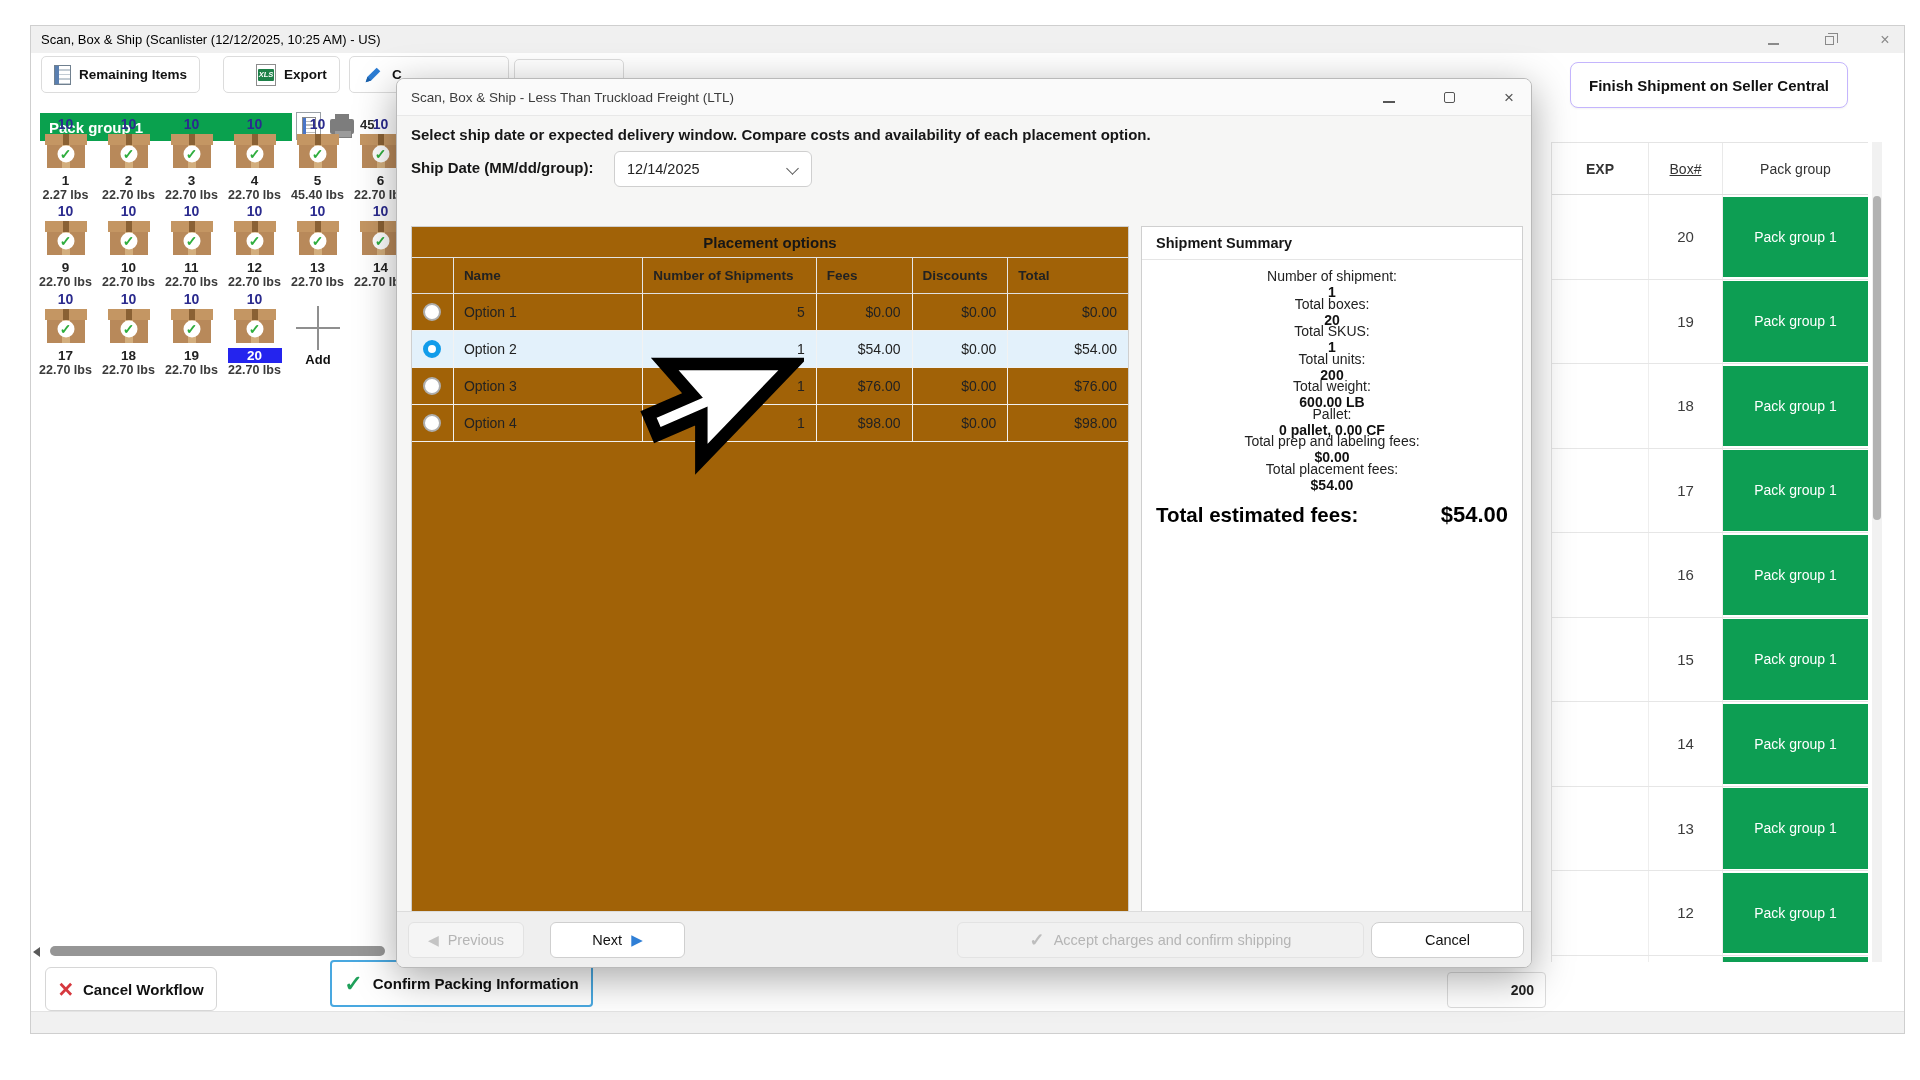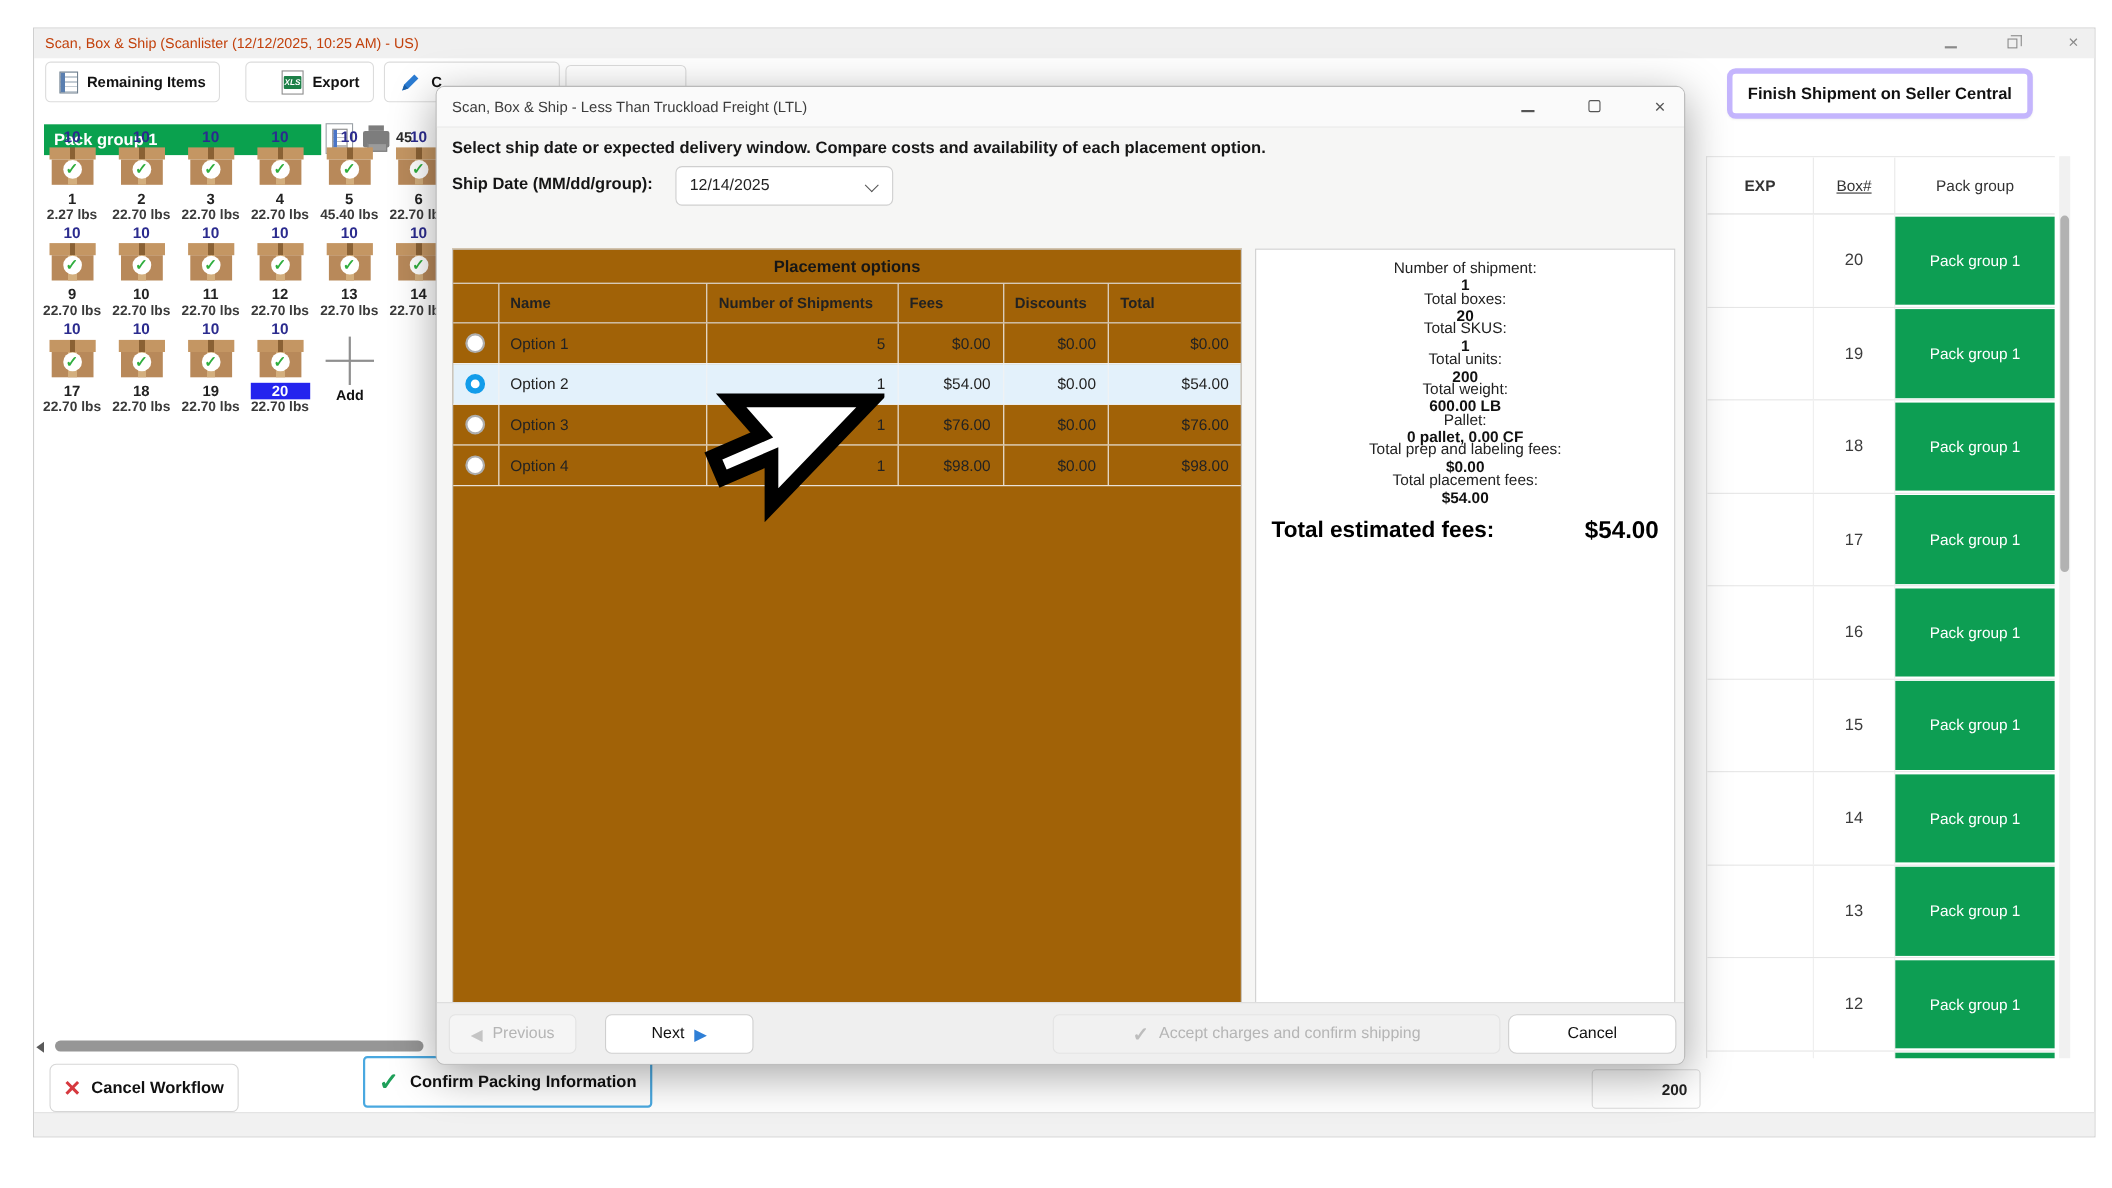--- a/index.html
+++ b/index.html
@@ -4,21 +4,21 @@
 <style>
   * { margin:0; padding:0; box-sizing:border-box; }
   html,body { background:#fff; font-family:"Liberation Sans", sans-serif; }
   #screen { position:relative; width:1920px; height:1080px; background:#fff; overflow:hidden; }
 
   
   .window { position:absolute; left:30px; top:25px; width:1875px; height:1009px;
             background:#fff; border:1px solid #cfcfcf; }
   .titlebar { position:absolute; left:0; top:0; right:0; height:27px; background:#f0f0f0;
               display:flex; align-items:center; }
-  .titlebar .title { margin-left:10px; font-size:13px; color:#c2410c; }
+  .titlebar .title { margin-left:10px; font-size:13px; color:#000000; }
   .winbtns { position:absolute; right:8px; top:0; height:27px; display:flex; align-items:center; gap:34px; color:#8a8a8a; }
   .wb { width:22px; text-align:center; cursor:default; }
   .bar-min { display:inline-block; width:11px; height:2px; background:#8a8a8a; }
   .sq-restore { position:relative; display:inline-block; width:9px; height:9px; border:1.2px solid #8a8a8a; background:#f0f0f0; }
   .sq-restore::before { content:""; position:absolute; left:2px; top:-4px; width:9px; height:9px; border:1.2px solid #8a8a8a; border-left:none; border-bottom:none; }
   .x-close { font-size:16px; line-height:16px; color:#8a8a8a; }
 
   
   .tbtn { position:absolute; height:37px; background:#fff; border:1px solid #dcdcdc; border-radius:5px;
           display:flex; align-items:center; gap:8px; padding:0 12px; font-size:13.5px; font-weight:bold; color:#121212; }
@@ -59,21 +59,21 @@
   .box-wt { height:14px; font-size:12.5px; font-weight:bold; color:#3a3a3a; line-height:15px; white-space:nowrap; }
 
   .add-cell { position:absolute; left:289px; top:306px; width:58px; display:flex; flex-direction:column; align-items:center; }
   .plus-ic { position:relative; width:44px; height:44px; }
   .plus-ic::before { content:""; position:absolute; left:0; top:21px; width:44px; height:2px; background:#8f8f8f; }
   .plus-ic::after { content:""; position:absolute; left:21px; top:0; width:2px; height:44px; background:#8f8f8f; }
   .add-label { margin-top:2px; font-size:13px; font-weight:bold; color:#111; }
 
   
   .finish-btn { position:absolute; left:1570px; top:62px; width:278px; height:46px; background:#fff;
-      border:5px solid #c4b5fd; border-radius:8px; font-size:15px; font-weight:bold; color:#111;
+      border:1px solid #c4b5fd; border-radius:8px; font-size:15px; font-weight:bold; color:#111;
       display:flex; align-items:center; justify-content:center; box-shadow:0 1px 2px rgba(0,0,0,.05); }
   .rtable { position:absolute; left:1551px; top:142px; width:317px; height:820px; overflow:hidden;
       border-left:1px solid #e4e4e4; border-top:1px solid #e4e4e4; background:#fff; }
   .rhead { display:flex; height:52px; border-bottom:1px solid #ddd; align-items:center; background:#fff; }
   .rh { text-align:center; font-size:14px; color:#333; }
   .rh-exp { width:97px; font-weight:bold; border-right:1px solid #e9e9e9; height:100%; display:flex; align-items:center; justify-content:center; }
   .rh-box { width:74px; border-right:1px solid #e9e9e9; height:100%; display:flex; align-items:center; justify-content:center;text-decoration:underline; }
   .rh-grp { flex:1; height:100%; display:flex; align-items:center; justify-content:center; }
   .rrow { display:flex; height:84.5px; border-bottom:1px solid #e6e6e6; }
   .r-exp { width:97px; border-right:1px solid #eee; }
@@ -574,20 +574,21 @@
             <span class="pcell c-name">Option 4</span>
             <span class="pcell c-ship numcell">1</span>
             <span class="pcell c-fees numcell">$98.00</span>
             <span class="pcell c-disc numcell">$0.00</span>
             <span class="pcell c-total numcell">$98.00</span>
           </div>
         </div>
     </div>
 
     <div class="spanel">
+      <div class="stitle">Shipment Summary</div>
       <div class="srows">
 
           <div class="srow">
             <span>Number of shipment:</span>
             <b>1</b>
           </div>
 
           <div class="srow">
             <span>Total boxes:</span>
             <b>20</b>

